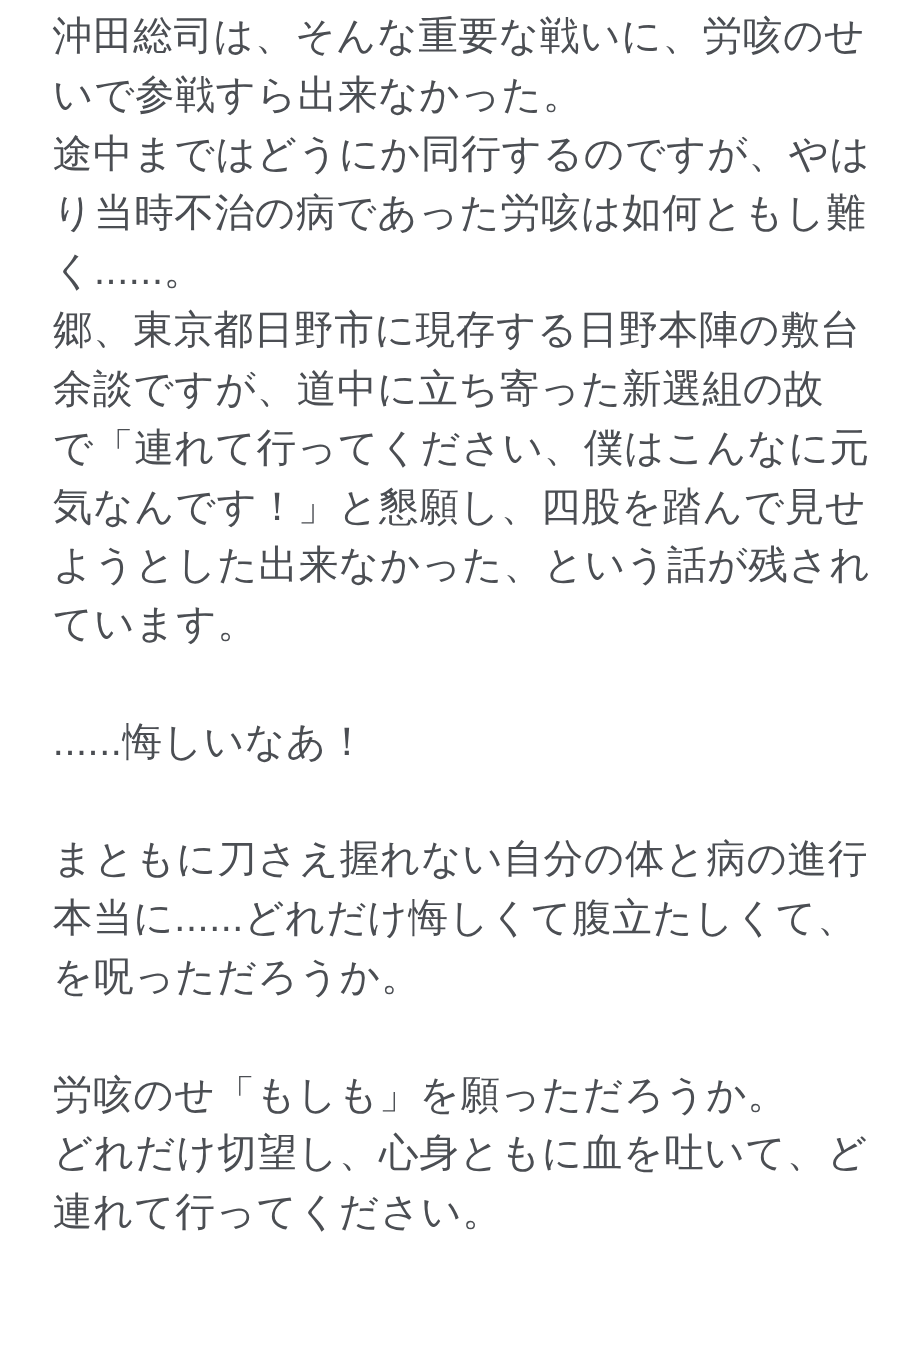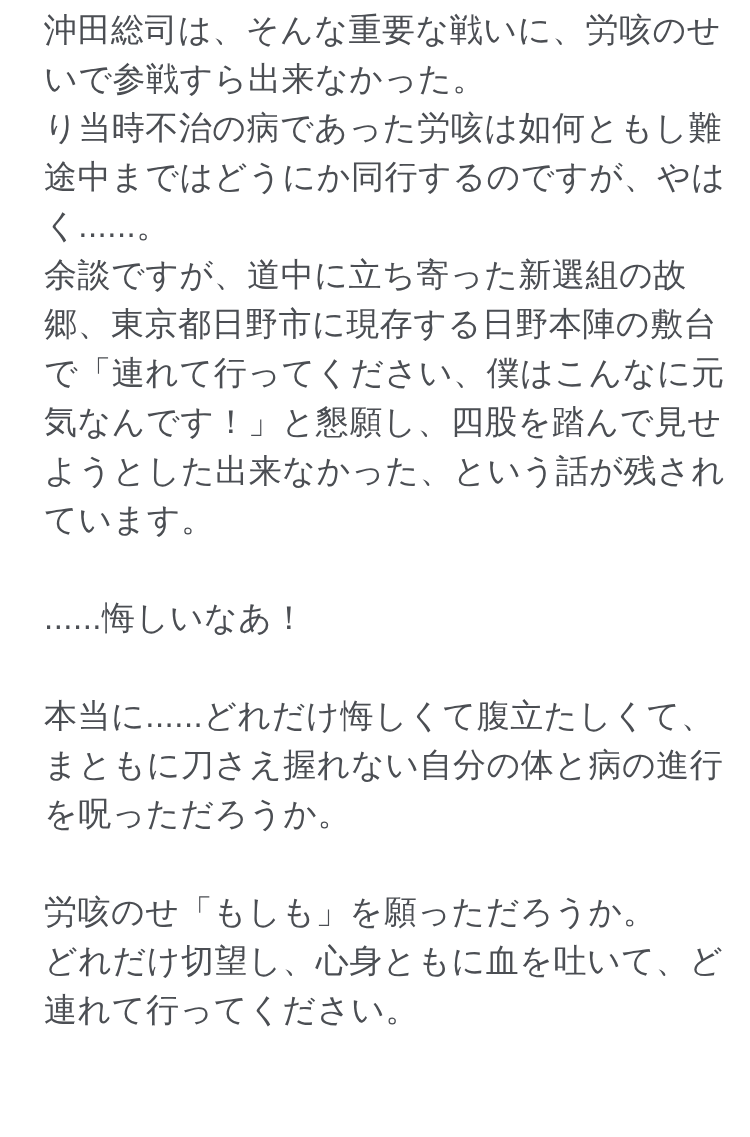--- a/index.html
+++ b/index.html
@@ -29,32 +29,32 @@
     white-space: nowrap;
     font-weight: 400;
   }
 </style>
 </head>
 <body>
 
 <div class="text-page">
   <div class="line">沖田総司は、そんな重要な戦いに、労咳のせ</div>
   <div class="line">いで参戦すら出来なかった。</div>
+  <div class="line">途中まではどうにか同行するのですが、やは</div>
   <div class="line">り当時不治の病であった労咳は如何ともし難</div>
-  <div class="line">途中まではどうにか同行するのですが、やは</div>
   <div class="line">く......。</div>
+  <div class="line">郷、東京都日野市に現存する日野本陣の敷台</div>
   <div class="line">余談ですが、道中に立ち寄った新選組の故</div>
-  <div class="line">郷、東京都日野市に現存する日野本陣の敷台</div>
   <div class="line">で「連れて行ってください、僕はこんなに元</div>
   <div class="line">気なんです！」と懇願し、四股を踏んで見せ</div>
   <div class="line">ようとした出来なかった、という話が残され</div>
   <div class="line">ています。</div>
   <div class="line"></div>
   <div class="line">......悔しいなあ！</div>
   <div class="line"></div>
+  <div class="line">まともに刀さえ握れない自分の体と病の進行</div>
   <div class="line">本当に......どれだけ悔しくて腹立たしくて、</div>
-  <div class="line">まともに刀さえ握れない自分の体と病の進行</div>
   <div class="line">を呪っただろうか。</div>
   <div class="line"></div>
   <div class="line">労咳のせ「もしも」を願っただろうか。</div>
   <div class="line">どれだけ切望し、心身ともに血を吐いて、ど</div>
   <div class="line">連れて行ってください。</div>
 </div>
 
 </body></html>

